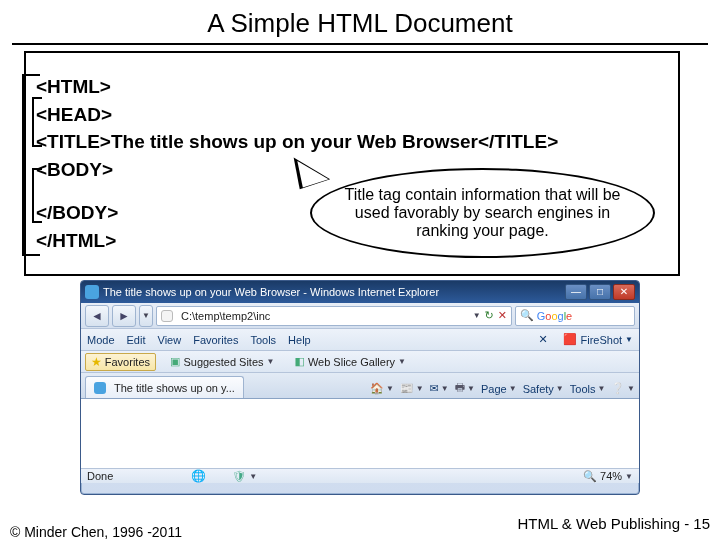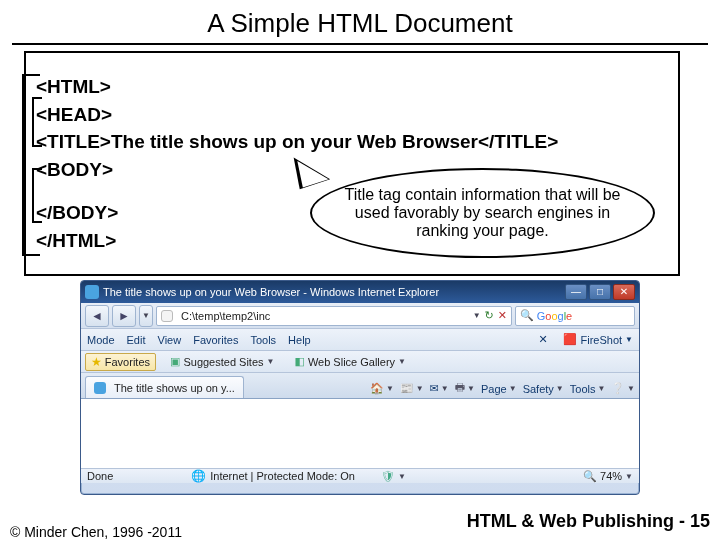--- a/index.html
+++ b/index.html
@@ -57,21 +57,21 @@
 
   .content { height: 70px; background: #fff; border-bottom:1px solid #b5c4da; }
 
   .statusrow { display:flex; align-items:center; height:14px; padding:0 6px; gap:18px; background: linear-gradient(#edf2fa,#dde7f3); }
   .statusrow .zone { display:flex; align-items:center; gap:4px; margin-left: 60px; }
   .globe { color:#3a7abd; font-size:12px; }
   .shield { color:#4a8; font-size:11px; }
   .zoom { margin-left:auto; display:flex; align-items:center; gap:3px; }
 
   .footer-left { position:absolute; left:10px; bottom:0; font-size:14px; }
-  .footer-right { position:absolute; right:10px; bottom:8px; font-size:18px;font-weight:bold; }
+  .footer-right { position:absolute; right:10px; bottom:8px; font-size:15px; }
   .tri { display:inline-block; font-size:8px; color:#445; vertical-align:middle; }
 </style>
 </head>
 <body>
 
 <div class="slide-title">A Simple HTML Document</div>
 <hr class="title-rule">
 
 <div class="bracket b-outer"></div>
 <div class="bracket b-head"></div>
@@ -176,21 +176,20 @@
       <span class="tbtn">❔<span class="tri">▼</span></span>
     </div>
   </div>
 
   <div class="content"></div>
 
   <div class="statusrow">
     <span>Done</span>
     <div class="zone">
       <span class="globe">🌐</span>
-      <span>Internet | Protected Mode: On</span>
     </div>
     <span class="shield" style="margin-left:8px">🛡 <span class="tri">▼</span></span>
     <div class="zoom">
       <span>🔍</span>
       <span>74%</span>
       <span class="tri">▼</span>
     </div>
   </div>
 </div>
 

